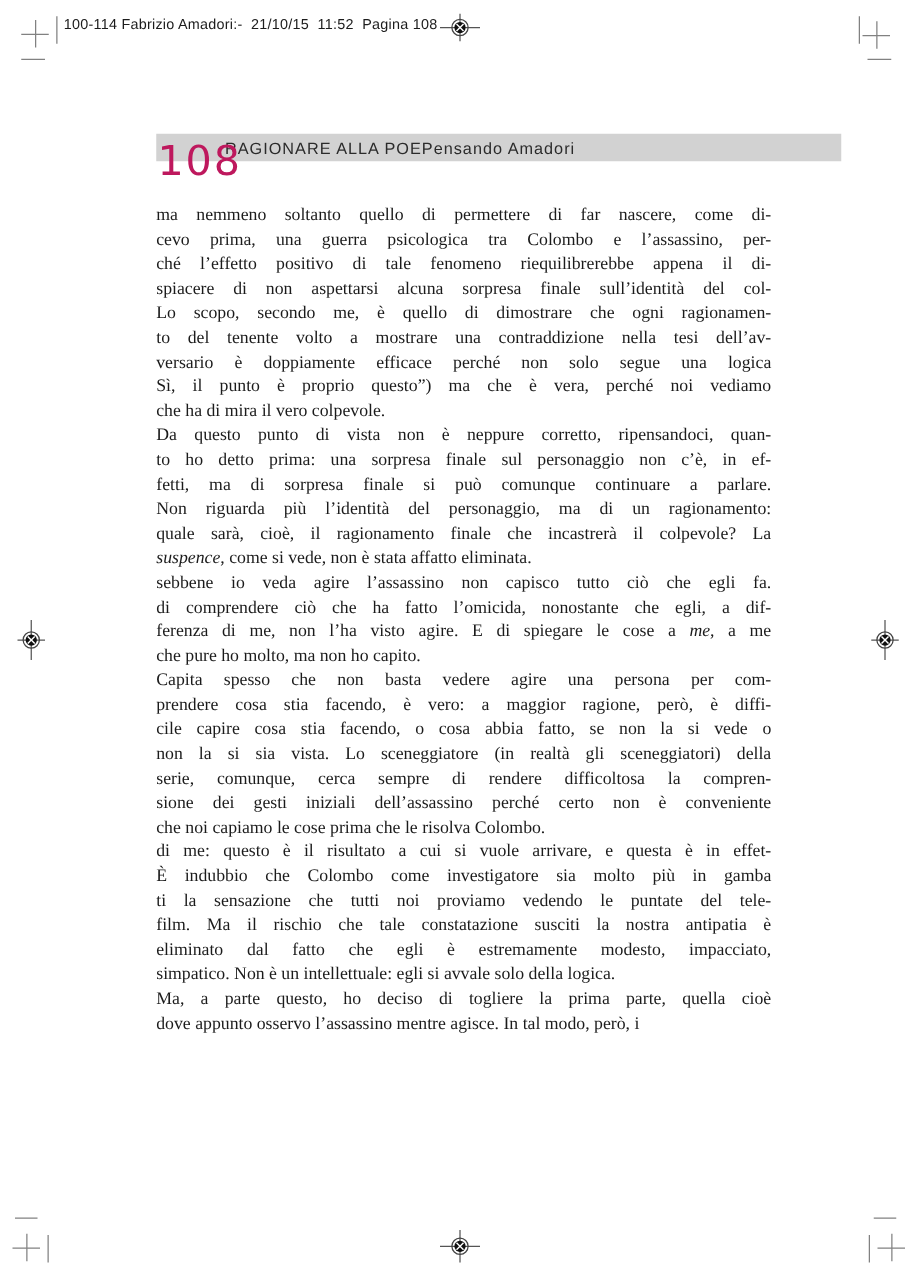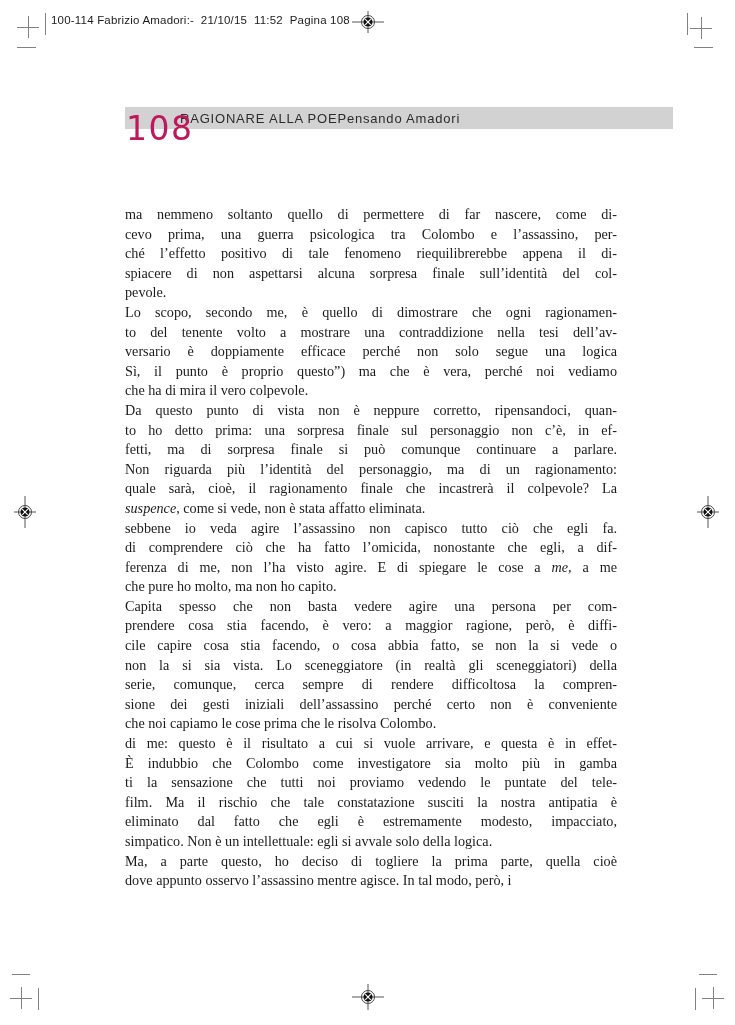--- a/index.html
+++ b/index.html
@@ -53,21 +53,20 @@
     font-family: "DejaVu Sans", sans-serif;
   }
   
   .body-text {
     position: absolute;
     left: 125px; top: 163px;
     width: 492px;
     color: #1b1b1b;
     font-family: "Liberation Serif", serif;
     font-size: 14.2px;
-    margin-top: 42px;
   }
   .line {
     height: 19.6px;
     line-height: 19.6px;
     text-align: justify;
     text-align-last: justify;
     white-space: normal;
   }
   .line.last { text-align-last: left; }
 </style>
@@ -138,21 +137,20 @@
     <span class="running-title">RAGIONARE ALLA POE</span>
     <span class="running-author">Pensando Amadori</span>
   </div>
   <div class="page-number">108</div>
 
   <div class="body-text">
       <div class="line">ma nemmeno soltanto quello di permettere di far nascere, come di-</div>
       <div class="line">cevo prima, una guerra psicologica tra Colombo e l’assassino, per-</div>
       <div class="line">ché l’effetto positivo di tale fenomeno riequilibrerebbe appena il di-</div>
       <div class="line">spiacere di non aspettarsi alcuna sorpresa finale sull’identità del col-</div>
-      <div class="line last">pevole.</div>
       <div class="line">Lo scopo, secondo me, è quello di dimostrare che ogni ragionamen-</div>
       <div class="line">to del tenente volto a mostrare una contraddizione nella tesi dell’av-</div>
       <div class="line">versario è doppiamente efficace perché non solo segue una logica</div>
       <div class="line">Sì, il punto è proprio questo”) ma che è vera, perché noi vediamo</div>
       <div class="line last">che ha di mira il vero colpevole.</div>
       <div class="line">Da questo punto di vista non è neppure corretto, ripensandoci, quan-</div>
       <div class="line">to ho detto prima: una sorpresa finale sul personaggio non c’è, in ef-</div>
       <div class="line">fetti, ma di sorpresa finale si può comunque continuare a parlare.</div>
       <div class="line">Non riguarda più l’identità del personaggio, ma di un ragionamento:</div>
       <div class="line">quale sarà, cioè, il ragionamento finale che incastrerà il colpevole? La</div>

